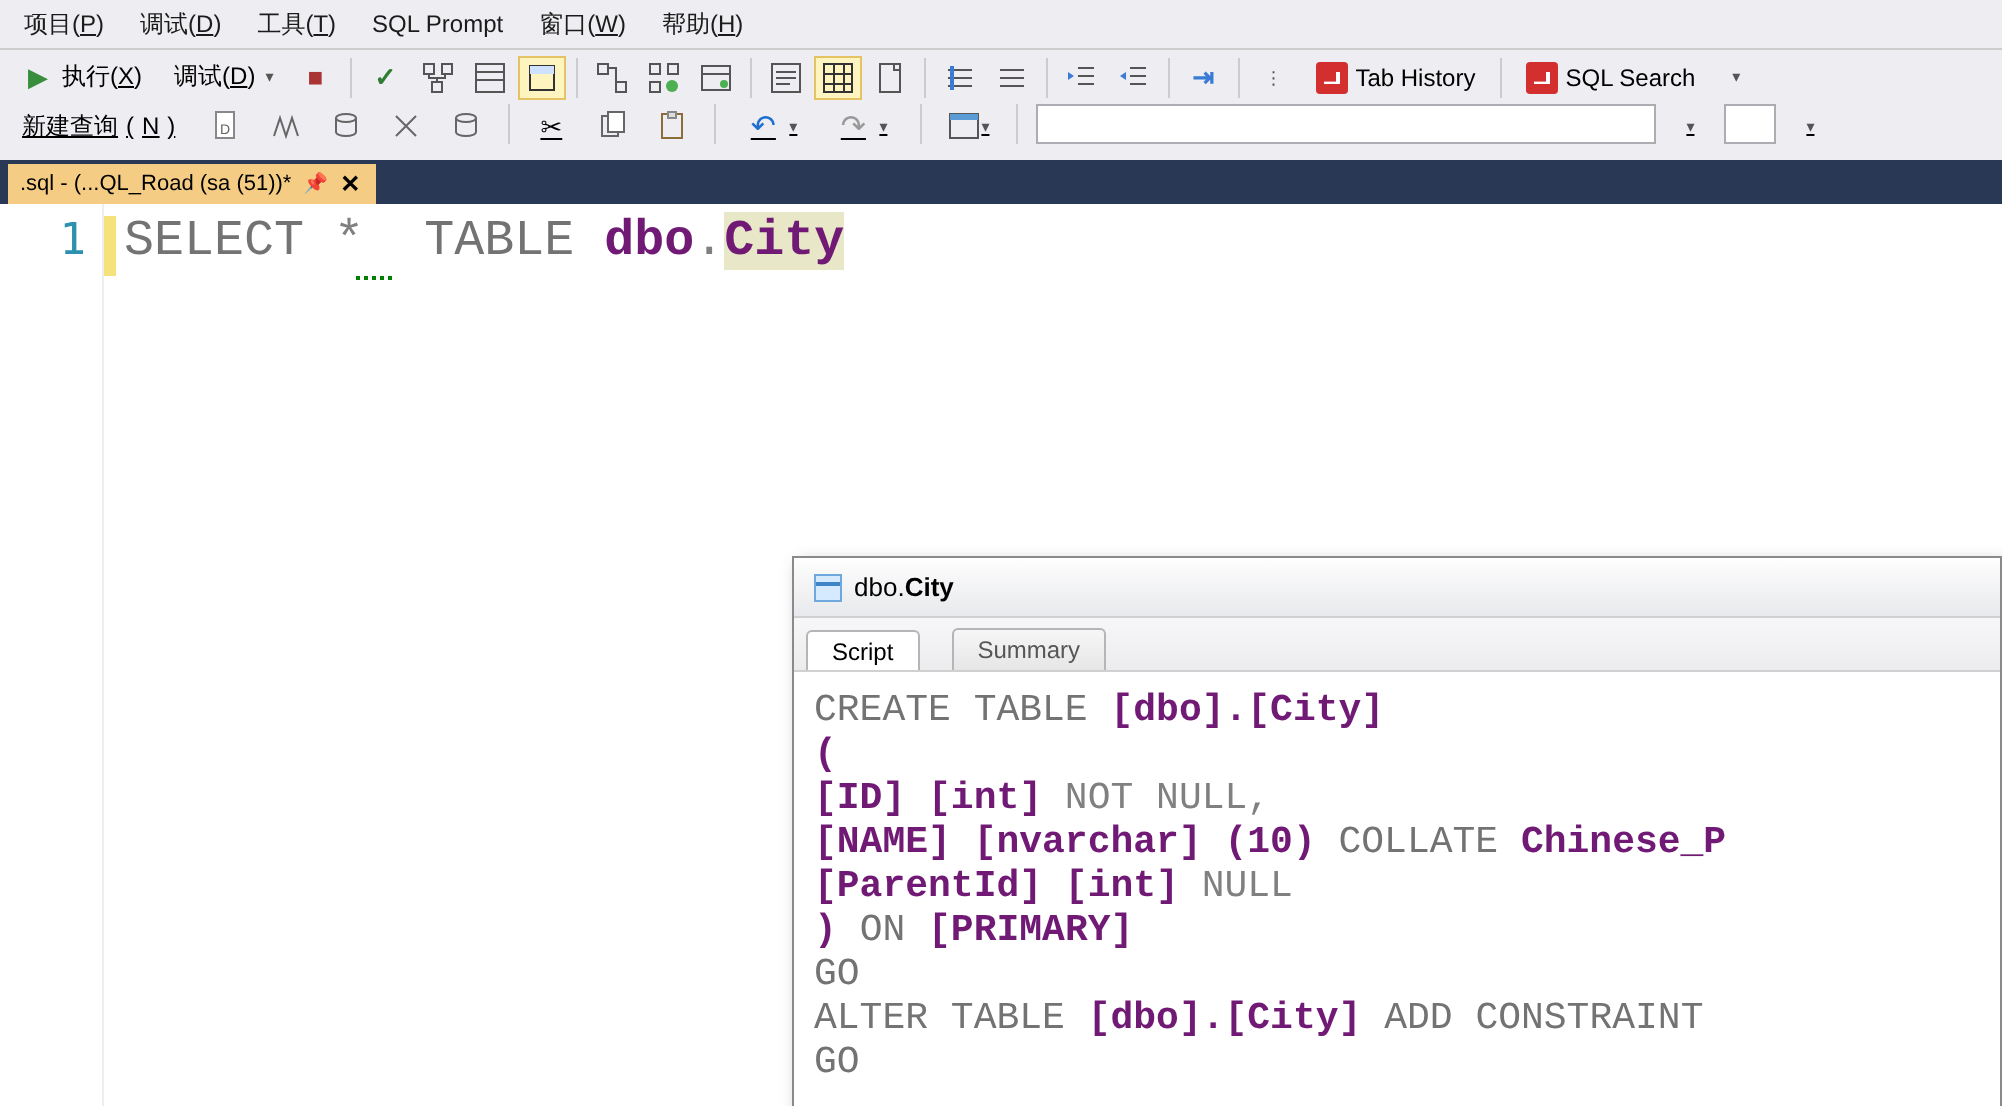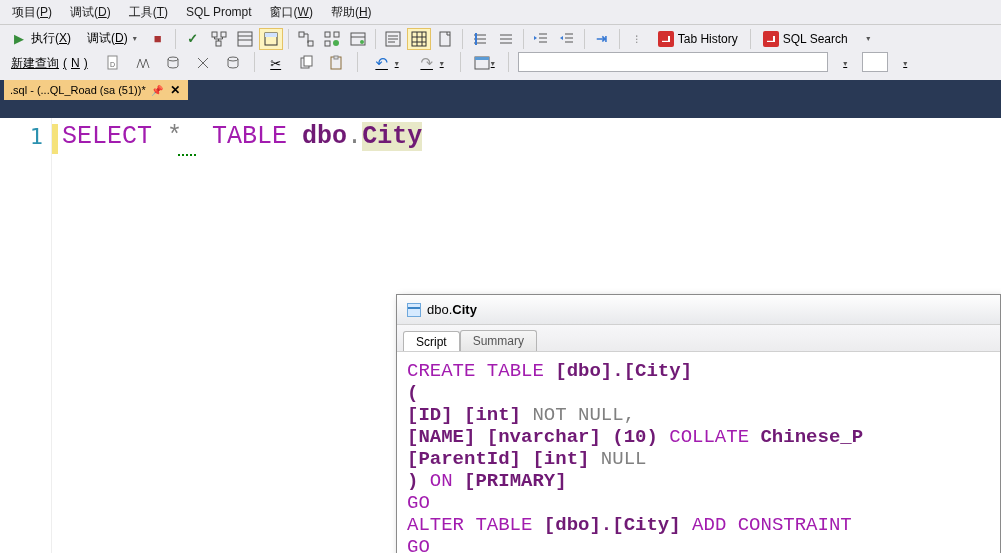--- a/index.html
+++ b/index.html
@@ -13,41 +13,41 @@
   .tbtn { display: inline-flex; align-items: center; justify-content: center; height: 22px; min-width: 22px; padding: 0 3px; cursor: pointer; border: 1px solid transparent; }
   .tbtn.active { background: #fdf4bf; border-color: #e5c365; }
   .tbtn.textbtn { padding: 0 6px; gap: 4px; }
   .sep { width: 1px; height: 20px; background: #ccc; margin: 0 3px; }
   .dd-arrow { font-size: 8px; color: #555; margin-left: 1px; }
   .toolbar-icon { width: 16px; height: 16px; display: inline-flex; align-items: center; justify-content: center; font-size: 13px; }
 
   .toolbar2 { display: flex; align-items: flex-start; height: 28px; background: #eeeef2; padding: 0 4px; gap: 6px; text-decoration: underline; }
   .combo { border: 1px solid #abadb3; background: #fff; height: 20px; display: inline-flex; align-items: center; padding: 0 4px; }
 
-  .tabstrip { display: flex; align-items: flex-start; height: 38px; background: #293955; padding: 0 4px; }
+  .tabstrip { display: flex; align-items: flex-end; height: 22px; background: #293955; padding: 0 4px; }
   .filetab { display: flex; align-items: center; height: 20px; background: #f5cc84; color: #000; padding: 0 8px 0 6px; font-size: 11px; gap: 6px; }
   .filetab .pin { font-size: 10px; }
   .filetab .close { font-size: 12px; font-weight: bold; cursor: pointer; }
 
   .editor-area { position: relative; background: #fff; height: calc(553px - 24px - 28px - 28px - 22px); overflow: hidden; }
   .gutter { position: absolute; left: 0; top: 0; width: 52px; text-align: right; padding: 6px 8px 0 0; color: #2b91af; font-family: Consolas, monospace; font-size: 22px; border-right: 1px solid #eee; height: 100%; }
   .gutter .ln { background: #fff; }
   .currentline-marker { position: absolute; left: 52px; top: 6px; width: 6px; height: 30px; background: #f5e27b; }
   .code { position: absolute; left: 62px; top: 4px; font-family: Consolas, "Courier New", monospace; font-size: 25px; white-space: pre; }
-  .kw { color: #a21caf; margin-top: 10px; }
+  .kw { color: #737373; margin-top: 10px; }
   .gy { color: #808080; }
   .nm { color: #701a75; font-weight: bold; }
   .hl { background: #e8e8c8; }
   .squiggle { position: absolute; border-bottom: 2px dotted #008000; height: 0; }
 
   .tooltip-panel { position: absolute; left: 396px; top: 176px; width: 605px; height: 377px; background: linear-gradient(#fff,#f3f3f3); border: 1px solid #8a8a8a; box-shadow: 3px 3px 8px rgba(0,0,0,.25); display: flex; flex-direction: column; }
   .tooltip-header { display: flex; align-items: center; height: 30px; padding: 0 10px; gap: 6px; background: linear-gradient(#fefefe,#e8e9ec); border-bottom: 1px solid #d0d0d0; font-size: 13px; }
   .tooltip-header .tblicon { width: 14px; height: 14px; background: #d6eaff; border: 1px solid #6fa8dc; position: relative; }
   .tooltip-header .tblicon::before { content: ""; position: absolute; top: 3px; left: 0; right: 0; border-top: 2px solid #3d85c6; }
-  .tooltip-tabs { display: flex; align-items: end; height: 26px; padding: 4px 6px 0 6px; gap: 0; background: linear-gradient(#f7f7f9,#ececee); }
+  .tooltip-tabs { display: flex; align-items: end; height: 26px; padding: 4px 6px 0 6px; gap: 16px; background: linear-gradient(#f7f7f9,#ececee); }
   .ttab { padding: 3px 12px; border: 1px solid #b5b5b5; border-bottom: none; background: linear-gradient(#f6f6f6,#e6e6e6); border-radius: 3px 3px 0 0; color: #565656; font-size: 12px; cursor: pointer; }
   .ttab.active { background: #fff; color: #000; position: relative; top: 1px; }
   .tooltip-body { flex: 1; background: #fff; border-top: 1px solid #d0d0d0; padding: 8px 10px; font-family: Consolas,"Courier New",monospace; font-size: 19px; white-space: pre; overflow: hidden; position: relative; }
 
   .red-box { width: 16px; height: 16px; display: inline-block; background: #d32f2f; border-radius: 2px; position: relative; }
   .red-box::after { content: ""; position: absolute; top: 4px; left: 3px; width: 8px; height: 6px; border: 2px solid #fff; border-top: none; border-right: none; transform: rotate(-90deg) scaleX(.6); }
 
   .combo-wide { width: 310px; }
   .combo-small { width: 26px; justify-content: center; }
 

